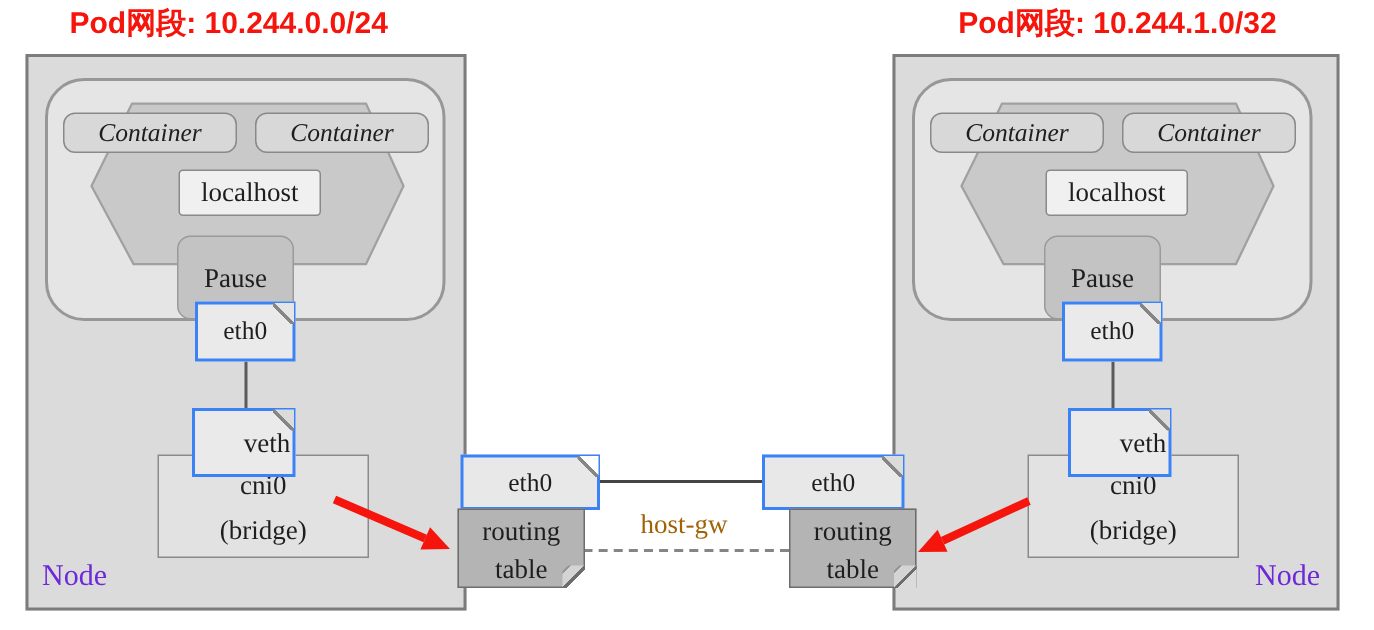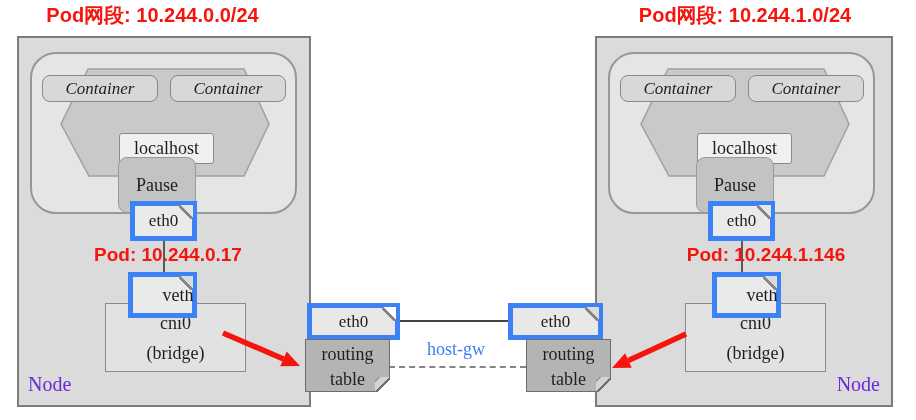--- a/index.html
+++ b/index.html
@@ -33,32 +33,32 @@
   .cbox {
     position:absolute; top:37px; width:116px; height:27px;
     background:#d8d8d8; border:1px solid #898989; border-radius:8px;
     display:flex; align-items:center; justify-content:center; font-size:17px;font-style:italic;
   }
   .cbox.c1 { left:23px; } .cbox.c2 { left:151px; }
 
   .lhost {
     position:absolute; left:100px; top:75px; width:95px; height:31px;
     background:#f0f0f0; border:1px solid #898989; border-radius:3px;
-    display:flex; align-items:center; justify-content:center; font-size:18px;margin-top:20px;
+    display:flex; align-items:center; justify-content:center; font-size:18px;
   }
   .pause {
     position:absolute; left:99px; top:119px; width:78px; height:56px;
     background:#c3c3c3; border:1px solid #9a9a9a; border-radius:9px;
     display:flex; align-items:center; justify-content:center; font-size:18px;
   }
   .vline { position:absolute; left:144px; top:203px; width:2px; height:32px; background:#5a5a5a; z-index:1; }
 
   .fold-box {
     position:absolute; background:var(--fill);
-    border:5px solid #3b82f6;
+    border:2px solid #3b82f6;
     display:flex; align-items:center; justify-content:center;
   }
   .fold-box .fold {
     position:absolute; top:-1px; right:-1px; width:14px; height:14px;
     background:linear-gradient(225deg, var(--cov) 0 46%, #868686 46% 58%, var(--fill) 58%);
   }
   .pod-eth { --fill:#eaeaea; --cov:#e5e5e5; left:111px; top:163px; width:67px; height:40px; font-size:17px; z-index:2; }
   .veth    { --fill:#eaeaea; --cov:#dbdbdb; left:109px; top:234px; width:69px; height:46px; font-size:18px; z-index:2;padding-left:31px; }
   .node.right .veth { left:115px; }
 
@@ -90,31 +90,31 @@
   }
   .routing .fold2 {
     position:absolute; bottom:-1px; right:-1px; width:15px; height:15px;
     background:linear-gradient(315deg, var(--cov) 0 42%, #6d6d6d 42% 52%, #d4d4d4 52% 82%, #969696 82% 88%, #b4b4b4 88%);
   }
   .routing.l { left:305px; --cov:#ffffff; }
   .routing.r { left:526px; --cov:#dbdbdb; }
 
   .solid-link  { position:absolute; left:400px; top:320px; width:108px; height:0; border-top:2px solid #454545; }
   .dashed-link { position:absolute; left:389px; top:366px; width:137px; height:0; border-top:2px dashed #858585; }
-  .hostgw { position:absolute; left:396px; top:339px; width:120px; text-align:center; font-size:18px; color:#3b82f6; }
+  .hostgw { position:absolute; left:396px; top:339px; width:120px; text-align:center; font-size:18px; color:#a16207; }
 
   .arrows { position:absolute; left:0; top:0; width:916px; height:420px; z-index:6; pointer-events:none; }
 </style>
 </head>
 <body>
 
 <div class="stage">
 
   <div class="subnet-label l">Pod网段: 10.244.0.0/24</div>
-  <div class="subnet-label r">Pod网段: 10.244.1.0/24</div>
+  <div class="subnet-label r">Pod网段: 10.244.1.0/32</div>
 
   <div class="node left">
     <div class="pod"></div>
     <svg class="hex" width="210" height="110" viewBox="0 0 210 110">
       <polygon points="28,1 184,1 209,56 184,108 29,108 1,56" fill="#c9c9c9" stroke="#a0a0a0" stroke-width="1.5"></polygon>
     </svg>
     <div class="cbox c1">
         <span>Container</span>
       </div>
     <div class="cbox c2">
@@ -124,21 +124,20 @@
         <span>localhost</span>
       </div>
     <div class="pause">
         <span>Pause</span>
       </div>
     <div class="vline"></div>
     <div class="fold-box pod-eth">
         <span class="fold"></span>
         <span>eth0</span>
       </div>
-    <div class="ip-label">Pod: 10.244.0.17</div>
     <div class="fold-box veth">
         <span class="fold"></span>
         <span>veth</span>
       </div>
     <div class="cni">
       <div>cni0</div>
       <div>(bridge)</div>
     </div>
     <div class="node-label">Node</div>
   </div>
@@ -158,21 +157,20 @@
         <span>localhost</span>
       </div>
     <div class="pause">
         <span>Pause</span>
       </div>
     <div class="vline"></div>
     <div class="fold-box pod-eth">
         <span class="fold"></span>
         <span>eth0</span>
       </div>
-    <div class="ip-label">Pod: 10.244.1.146</div>
     <div class="fold-box veth">
         <span class="fold"></span>
         <span>veth</span>
       </div>
     <div class="cni">
       <div>cni0</div>
       <div>(bridge)</div>
     </div>
     <div class="node-label">Node</div>
   </div>

